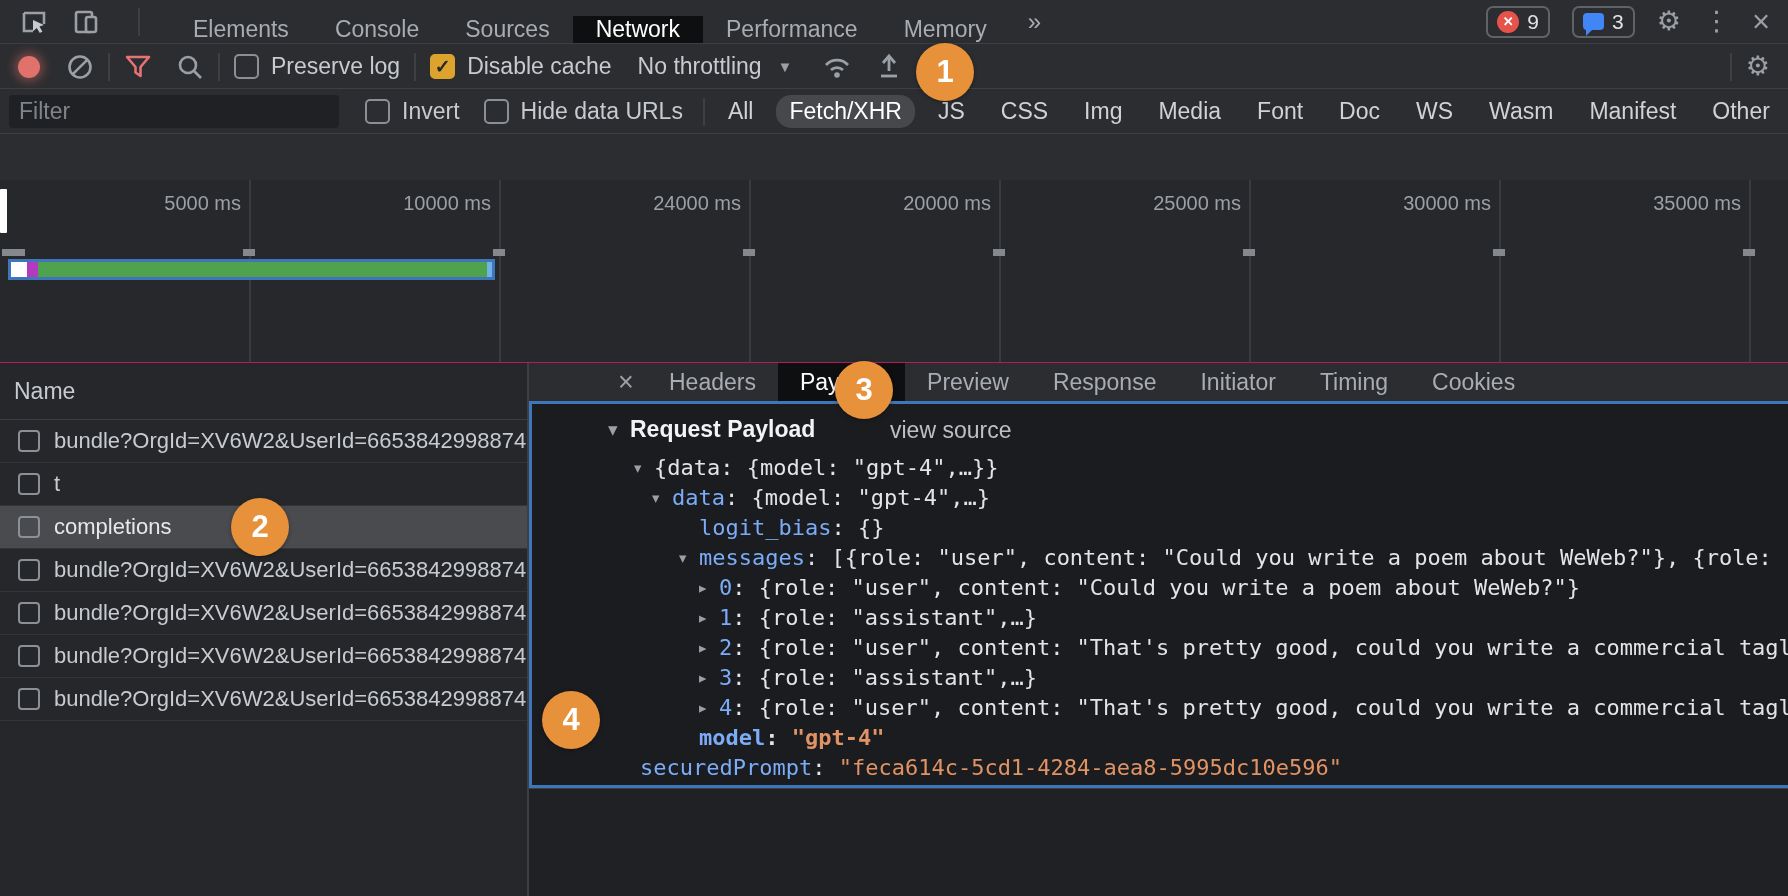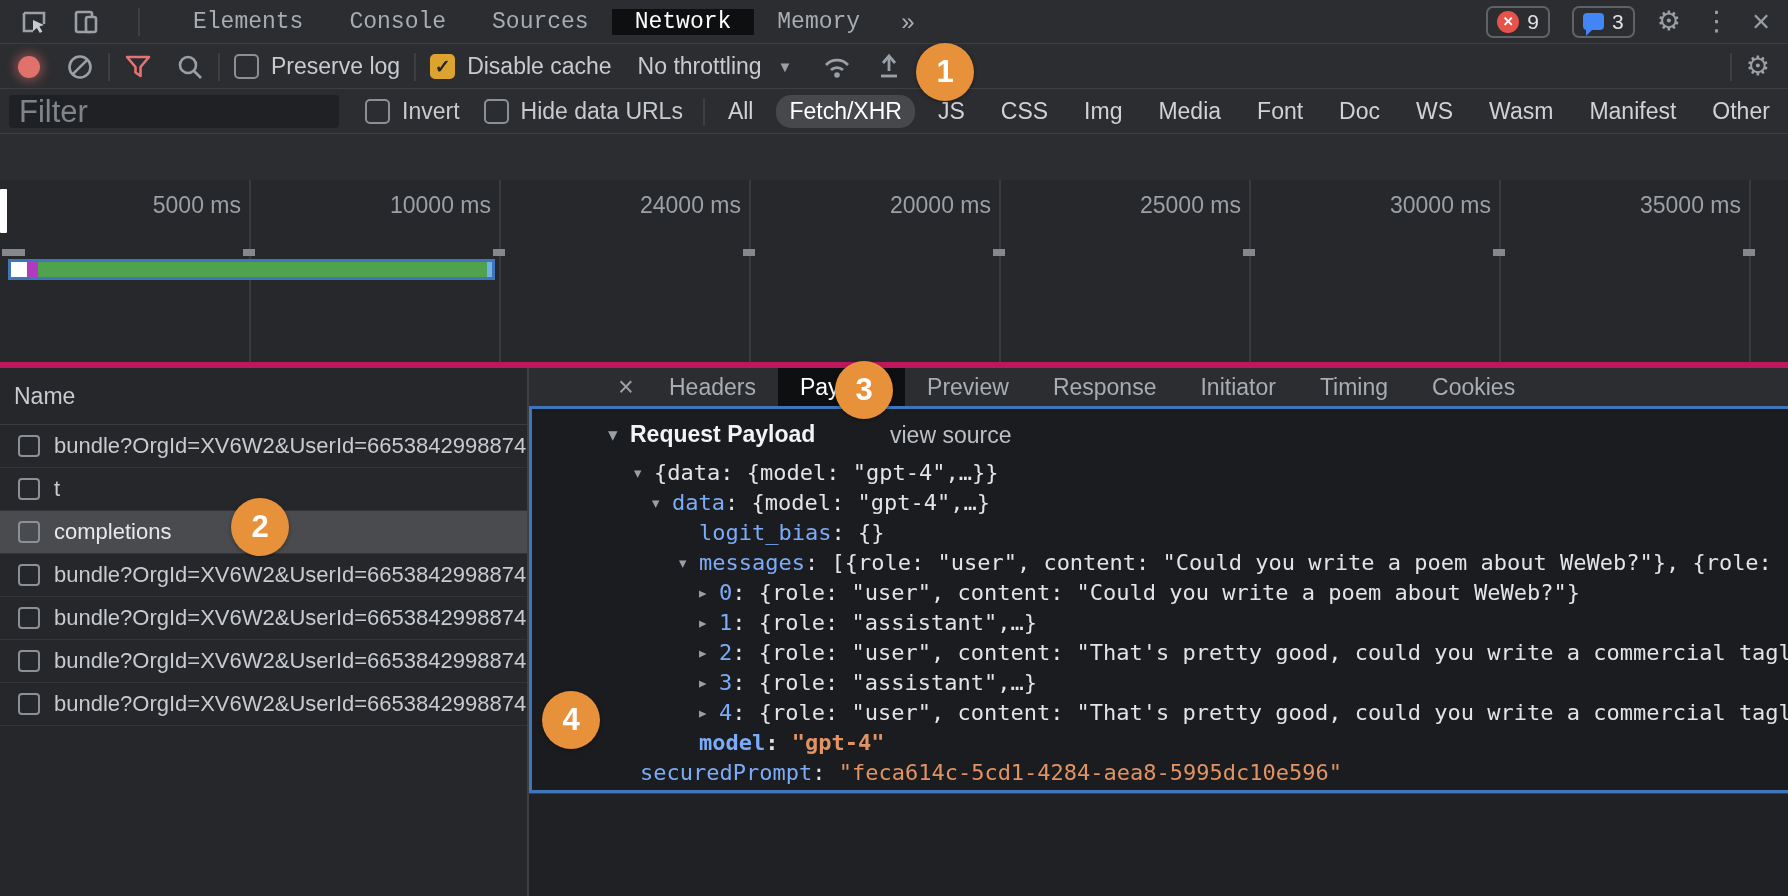--- a/index.html
+++ b/index.html
@@ -13,21 +13,21 @@
       display:flex;align-items:center;justify-content:center;}
   .cb.checked{background:#dda32f;border-color:#dda32f;color:#26272a;font-weight:bold;font-size:19px;}
   .cb.small{width:22px;height:22px;border-width:2px;border-radius:4px;}
   .cb-label{margin-left:12px;font-size:23px;color:#c7cbd0;white-space:nowrap;}
   .icon{display:inline-flex;align-items:center;justify-content:center;flex:0 0 auto;}
 
   
   #tabbar{position:absolute;left:0;top:0;width:100%;height:44px;display:flex;align-items:stretch;
           background:#2c2d30;border-bottom:1px solid #3e3f43;}
   #win-icons{display:flex;align-items:center;gap:24px;margin-left:20px;}
-  #tabbar-tabs{display:flex;align-items:center;margin-left:16px;font-family:Liberation Mono, monospace;}
+  #tabbar-tabs{display:flex;align-items:flex-end;margin-left:16px;}
   .main-tab{display:flex;align-items:center;gap:9px;padding:0 23px;font-size:23px;color:#a8adb3;white-space:nowrap;}
   .main-tab.selected{background:#0e0f10;color:#ffffff;}
   .overflow-tabs{display:flex;align-items:center;padding:0 18px;font-size:24px;color:#a8adb3;}
   #tabbar-right{margin-left:auto;display:flex;align-items:center;gap:22px;margin-right:18px;}
   .badge-box{display:flex;align-items:center;gap:8px;border:2px solid #5f6368;border-radius:7px;
              padding:2px 9px;font-size:21px;color:#dfe2e6;}
   .err-circ{width:22px;height:22px;border-radius:50%;background:#e5534b;color:#fff;font-size:13px;
             font-weight:bold;display:flex;align-items:center;justify-content:center;}
   .chat-bub{width:21px;height:17px;border-radius:4px;background:#4285f4;position:relative;}
   .chat-bub::after{content:"";position:absolute;left:3px;bottom:-6px;border:4px solid transparent;border-top-color:#4285f4;border-left-color:#4285f4;}
@@ -39,46 +39,46 @@
   #record-dot{width:22px;height:22px;border-radius:50%;background:#e0716b;margin-left:18px;
               box-shadow:0 0 10px 4px rgba(224,113,107,.4);}
   .tool-label{font-size:23px;color:#c7cbd0;white-space:nowrap;}
   #throttling{display:flex;align-items:center;gap:16px;margin-left:26px;}
   .caret{font-size:15px;color:#9aa0a6;}
 
   
   #filterbar{position:absolute;left:0;top:90px;width:100%;height:44px;display:flex;align-items:center;
              background:#2c2d30;border-bottom:1px solid #3e3f43;}
   #filter-input{width:330px;height:33px;margin-left:9px;background:#202124;border:none;border-radius:4px;
-                color:#c7cbd0;font-size:31px;padding:0 10px;font-family:"Liberation Sans",sans-serif;}
+                color:#c7cbd0;font-size:23px;padding:0 10px;font-family:"Liberation Sans",sans-serif;}
   #filter-input::placeholder{color:#80858b;}
   #chips{display:flex;align-items:center;gap:10px;}
   .chip{padding:3px 13px;border-radius:15px;font-size:23px;color:#cfd2d6;white-space:nowrap;}
   .chip.selected{background:#47484c;color:#ffffff;}
 
   
   #reqfilters{position:absolute;left:0;top:135px;width:100%;height:44px;display:flex;align-items:center;
               gap:44px;background:#2c2d30;border-bottom:1px solid #3e3f43;padding-left:16px;}
   .reqfilter{display:flex;align-items:center;}
 
   
   #timeline{position:absolute;left:0;top:180px;width:100%;height:182px;background:#27282b;}
   .gridline{position:absolute;top:0;bottom:0;width:2px;background:#3a3b3e;}
-  .tick-label{position:absolute;top:12px;font-size:23px;color:#9aa0a6;white-space:nowrap;}
+  .tick-label{position:absolute;top:12px;font-size:20px;color:#9aa0a6;white-space:nowrap;}
   .tick-sq{position:absolute;top:69px;width:12px;height:7px;background:#85888c;}
   #tl-handle{position:absolute;left:0;top:9px;width:7px;height:44px;background:#ffffff;border-radius:1px;}
   #overview-bar{position:absolute;left:8px;top:79px;width:487px;height:21px;border:3px solid #3f76bb;
                 background:#4fa34f;display:flex;align-items:stretch;}
   .seg-white{width:16px;background:#ffffff;}
   .seg-magenta{width:11px;background:#b13abf;}
   .seg-green{flex:1;background:#4fa34f;}
   .seg-lightblue{width:5px;background:#6fb3e8;}
 
   
-  #lower{position:absolute;left:0;top:362px;width:100%;bottom:0;display:flex;border-top:6px solid #be185d;}
+  #lower{position:absolute;left:0;top:362px;width:100%;bottom:0;display:flex;border-top:1px solid #be185d;}
   #req-panel{width:527px;flex:0 0 auto;background:#26272a;display:flex;flex-direction:column;overflow:hidden;}
   #req-header{height:57px;line-height:57px;padding-left:14px;font-size:23px;color:#c7cbd0;
               border-bottom:1px solid #3c3d41;}
   .req-row{height:43px;display:flex;align-items:center;border-bottom:1px solid #333438;flex:0 0 auto;}
   .req-row .cb{margin-left:18px;}
   .req-name{margin-left:14px;font-size:22px;color:#c7cbd0;white-space:nowrap;overflow:hidden;}
   .req-row.selected{background:#4a4b4f;}
   .req-row.selected .req-name{color:#e6e8ea;}
 
   #detail-panel{flex:1;display:flex;flex-direction:column;background:#2c2d30;border-left:2px solid #3e3f43;overflow:hidden;}
@@ -136,20 +136,23 @@
           <span>Elements</span>
         </div>
         <div class="main-tab">
           <span>Console</span>
         </div>
         <div class="main-tab">
           <span>Sources</span>
         </div>
         <div class="main-tab selected">
           <span>Network</span>
+        </div>
+        <div class="main-tab">
+          <span>Performance</span>
         </div>
         <div class="main-tab">
           <span>Memory</span>
         </div>
       </div>
     <div class="overflow-tabs">»</div>
     <div id="tabbar-right">
       <span class="badge-box">
         <span class="err-circ">✕</span>
         <span>9</span>

